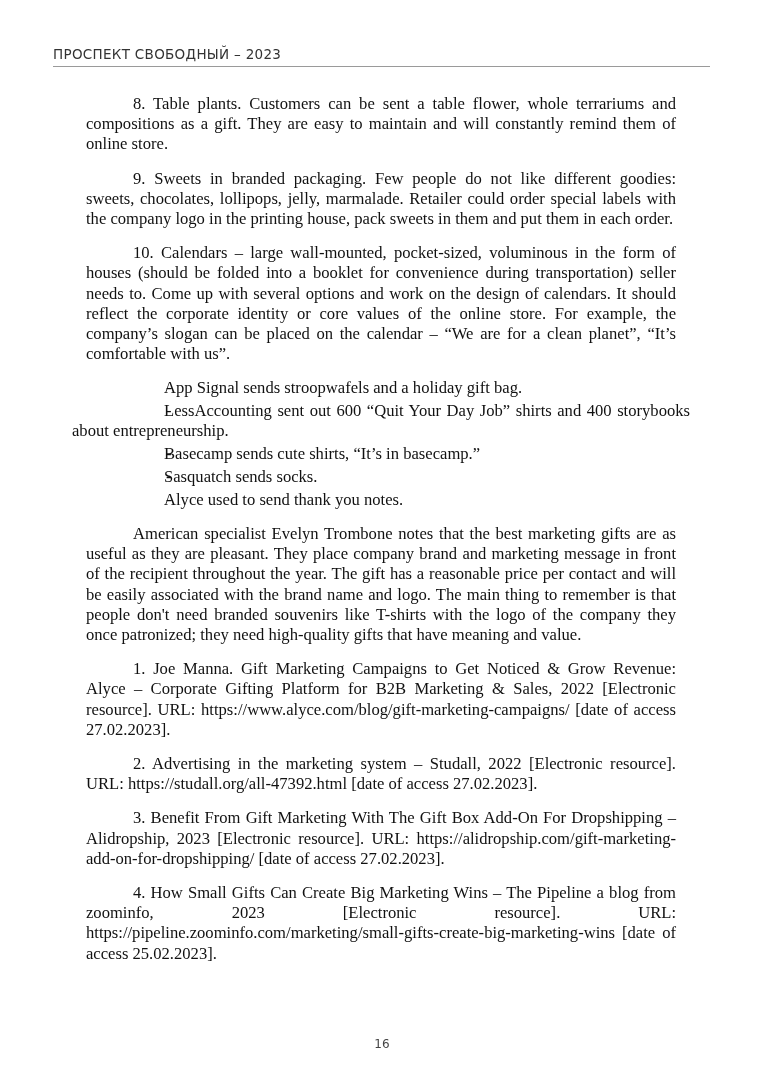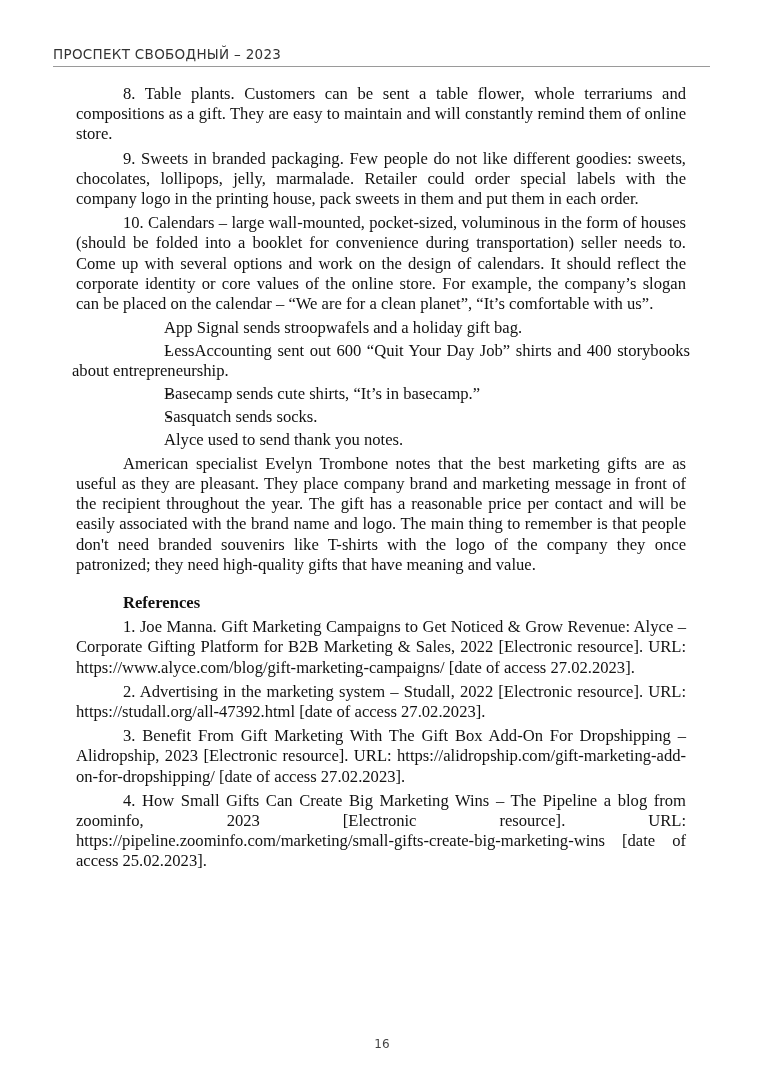--- a/index.html
+++ b/index.html
@@ -8,21 +8,21 @@
     position:absolute; left:53px; right:54px; top:44px; height:22px;
     border-bottom:1px solid #9a9a9a;
     font-family:"DejaVu Sans", sans-serif; font-size:13.5px; color:#333;
     letter-spacing:0.3px; line-height:20px;
   }
   .content {
     position:absolute; left:72px; width:618px; top:80px;
     font-family:"Liberation Serif", serif; font-size:16.6px; line-height:20.2px;
     color:#111; text-align:justify;
   }
-  .content p { margin:4px; text-indent:47px; }
+  .content p { margin:14px; text-indent:47px; }
   .content p.bul { text-indent:47px; margin:2.6px 0 0 0; }
   .content p.bul .dash { display:inline-block; width:45px; }
   .ref-head { font-weight:bold; margin-top:18px !important; }
   .page-num {
     position:absolute; top:1017px; left:0; width:764px; text-align:center;
     font-family:"DejaVu Sans", sans-serif; font-size:12px; color:#444;margin-top:20px;
   }
 </style>
 </head>
 <body>
@@ -37,20 +37,19 @@
   <p>10. Calendars – large wall-mounted, pocket-sized, voluminous in the form of houses (should be folded into a booklet for convenience during transportation) seller needs to. Come up with several options and work on the design of calendars. It should reflect the corporate identity or core values of the online store. For example, the company’s slogan can be placed on the calendar – “We are for a clean planet”, “It’s comfortable with us”.</p>
 
   <p class="bul"><span class="dash">-</span><span>App Signal sends stroopwafels and a holiday gift bag.</span></p>
   <p class="bul"><span class="dash">-</span><span>LessAccounting sent out 600 “Quit Your Day Job” shirts and 400 storybooks about entrepreneurship.</span></p>
   <p class="bul"><span class="dash">-</span><span>Basecamp sends cute shirts, “It’s in basecamp.”</span></p>
   <p class="bul"><span class="dash">-</span><span>Sasquatch sends socks.</span></p>
   <p class="bul"><span class="dash">-</span><span>Alyce used to send thank you notes.</span></p>
 
   <p>American specialist Evelyn Trombone notes that the best marketing gifts are as useful as they are pleasant. They place company brand and marketing message in front of the recipient throughout the year. The gift has a reasonable price per contact and will be easily associated with the brand name and logo. The main thing to remember is that people don't need branded souvenirs like T-shirts with the logo of the company they once patronized; they need high-quality gifts that have meaning and value.</p>
 
-  <p class="ref-head">References</p>
   <p>1. Joe Manna. Gift Marketing Campaigns to Get Noticed &amp; Grow Revenue: Alyce – Corporate Gifting Platform for B2B Marketing &amp; Sales, 2022 [Electronic resource]. URL: https://www.alyce.com/blog/gift-marketing-campaigns/ [date of access 27.02.2023].</p>
   <p>2. Advertising in the marketing system – Studall, 2022 [Electronic resource]. URL: https://studall.org/all-47392.html [date of access 27.02.2023].</p>
   <p>3. Benefit From Gift Marketing With The Gift Box Add-On For Dropshipping – Alidropship, 2023 [Electronic resource]. URL: https://alidropship.com/gift-marketing-add-on-for-dropshipping/ [date of access 27.02.2023].</p>
   <p>4. How Small Gifts Can Create Big Marketing Wins – The Pipeline a blog from zoominfo, 2023 [Electronic resource]. URL: https://pipeline.zoominfo.com/marketing/small-gifts-create-big-marketing-wins [date of access 25.02.2023].</p>
 </div>
 
 <div class="page-num">16</div>
 
 </body></html>

